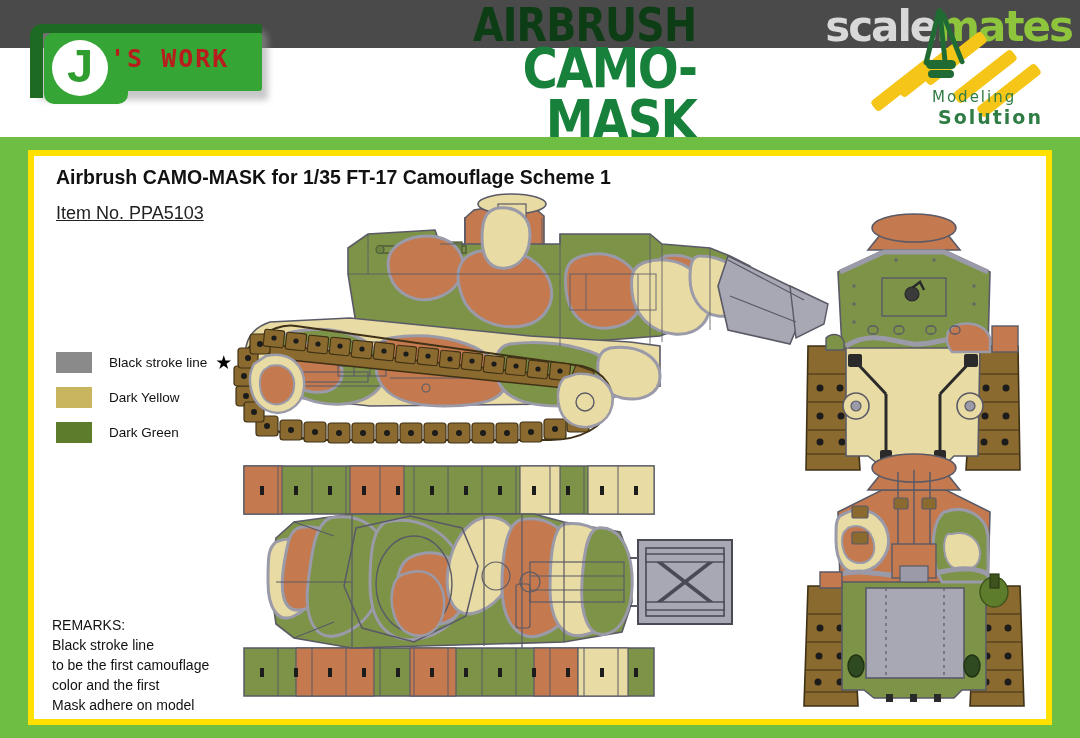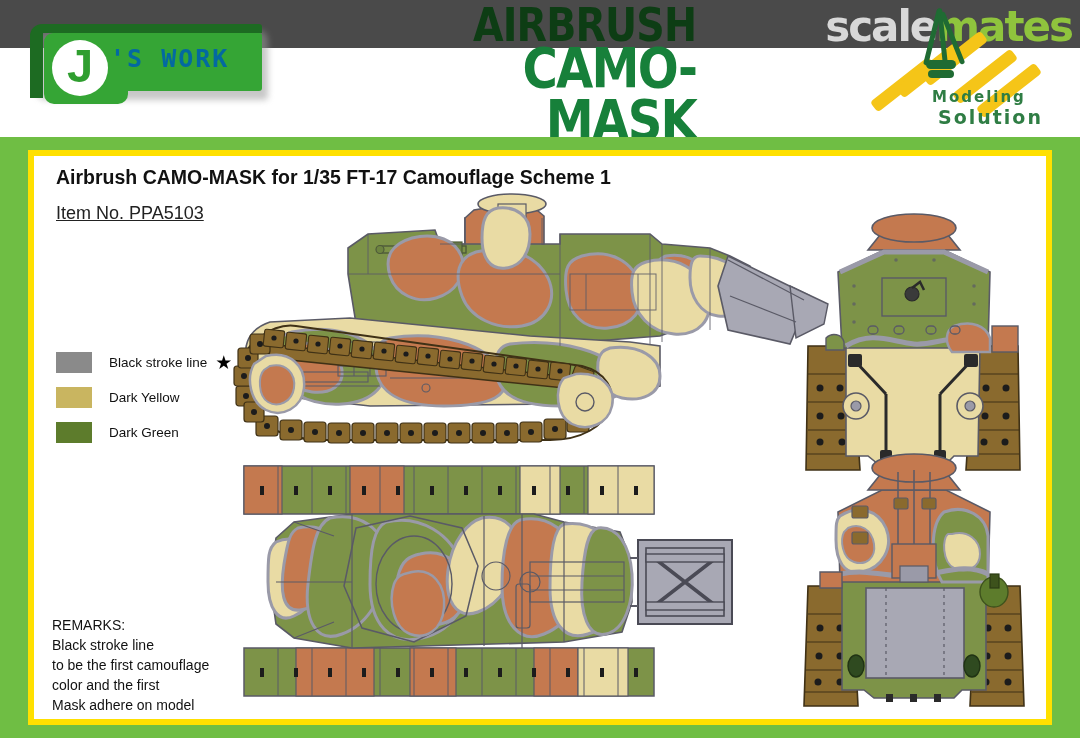--- a/index.html
+++ b/index.html
@@ -17,40 +17,40 @@
   #jswork-logo{position:absolute;left:30px;top:22px;width:240px;height:80px;}
   #jsw-shadow{position:absolute;left:6px;top:8px;width:232px;height:70px;background:#9a9a9a;
     border-radius:10px 10px 4px 10px;filter:blur(3px);opacity:.55;}
   #jsw-bracket{position:absolute;left:0px;top:2px;width:232px;height:74px;
     border-left:13px solid #1d6b22;border-top:9px solid #1d6b22;border-radius:12px 3px 0 0;box-sizing:border-box;}
   #jsw-plate{position:absolute;left:14px;top:11px;width:218px;height:58px;background:#35a535;border-radius:9px 3px 3px 9px;}
   #jsw-plate-lower{position:absolute;left:14px;top:40px;width:84px;height:42px;background:#35a535;border-radius:0 0 10px 10px;}
   #jsw-circle{position:absolute;left:22px;top:18px;width:56px;height:56px;background:#ffffff;border-radius:50%;}
   #jsw-j{position:absolute;left:22px;top:18px;width:56px;height:56px;color:#2f9e2f;
     font-family:"Liberation Sans", sans-serif;font-weight:bold;font-size:47px;line-height:52px;text-align:center;}
-  #jsw-text{position:absolute;left:80px;top:22px;color:#0369a1;font-family:"DejaVu Sans Mono", monospace;
+  #jsw-text{position:absolute;left:80px;top:22px;color:#b91c1c;font-family:"DejaVu Sans Mono", monospace;
     font-size:25px;letter-spacing:2px;font-weight:bold;white-space:nowrap;}
 
   
   #brand-title{position:absolute;left:380px;top:4px;width:340px;text-align:right;line-height:.92;}
   #brand-line1{font-family:"DejaVu Sans", sans-serif;font-weight:bold;font-size:46px;color:#0d3d14;
     letter-spacing:-1px;transform:scaleX(.86);transform-origin:center;}
   #brand-line2{font-family:"DejaVu Sans", sans-serif;font-weight:bold;font-size:56px;color:#17803a;
     letter-spacing:-2px;transform:scaleX(.86);transform-origin:center;margin-top:-4px;}
 
   
   #scalemates{position:absolute;right:8px;top:2px;width:290px;height:130px;}
   #sm-word{position:absolute;left:0;top:0;width:290px;text-align:right;
     font-family:"DejaVu Sans", sans-serif;font-weight:bold;font-size:42px;letter-spacing:-2px;white-space:nowrap;}
   #sm-scale{color:#d8d8d8;}
   #sm-mates{color:#8fc43d;text-align:center;}
   #sm-solution-logo{position:absolute;left:70px;top:40px;width:220px;height:90px;}
   .sm-ray{position:absolute;background:#f5c518;border-radius:4px;}
   #sm-mod{position:absolute;left:80px;top:46px;color:#2f7d44;font-family:"DejaVu Sans", sans-serif;
-    font-weight:bold;font-size:15px;letter-spacing:2px;}
+    font-weight:normal;font-size:15px;letter-spacing:2px;}
   #sm-sol{position:absolute;left:86px;top:64px;color:#2f7d44;font-family:"DejaVu Sans", sans-serif;
     font-weight:bold;font-size:19px;letter-spacing:2px;}
   .sm-stem{position:absolute;background:#1f6b33;}
 
   
   #sheet-green{position:absolute;left:0;top:137px;width:1080px;height:601px;background:#6fbe44;}
   #sheet-yellow{position:absolute;left:28px;top:150px;width:1024px;height:575px;background:#ffe000;}
   #sheet-white{position:absolute;left:34px;top:156px;width:1012px;height:563px;background:#ffffff;}
 
   #doc-title{position:absolute;left:56px;top:166px;font-size:19.5px;font-weight:bold;color:#111;white-space:nowrap;}

